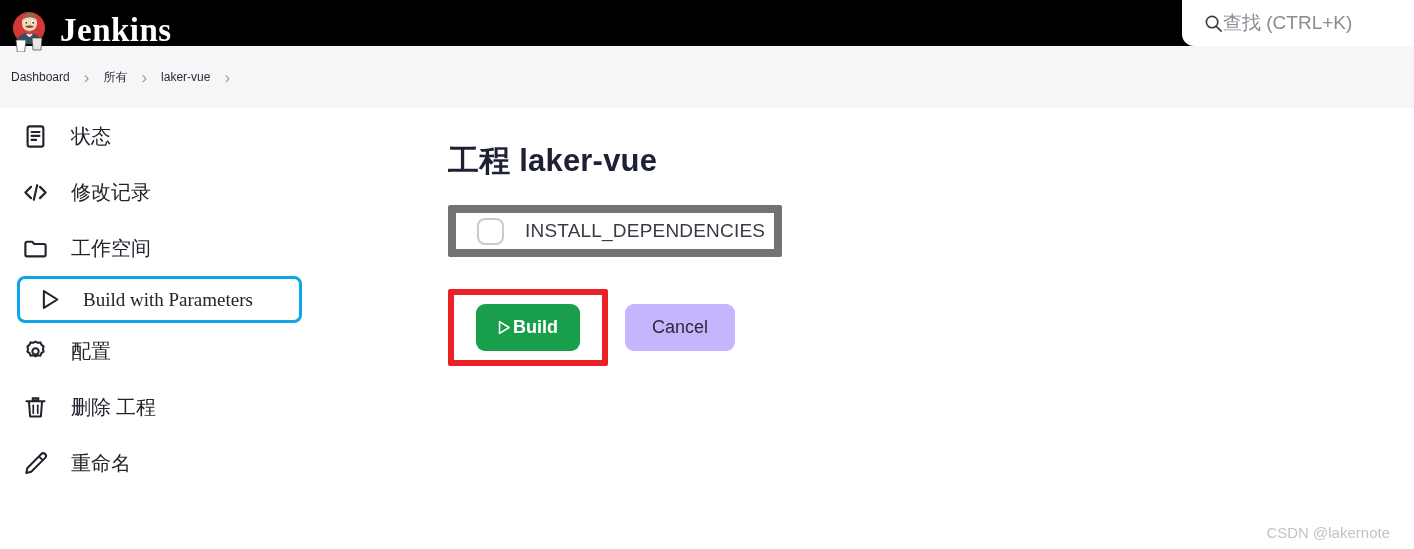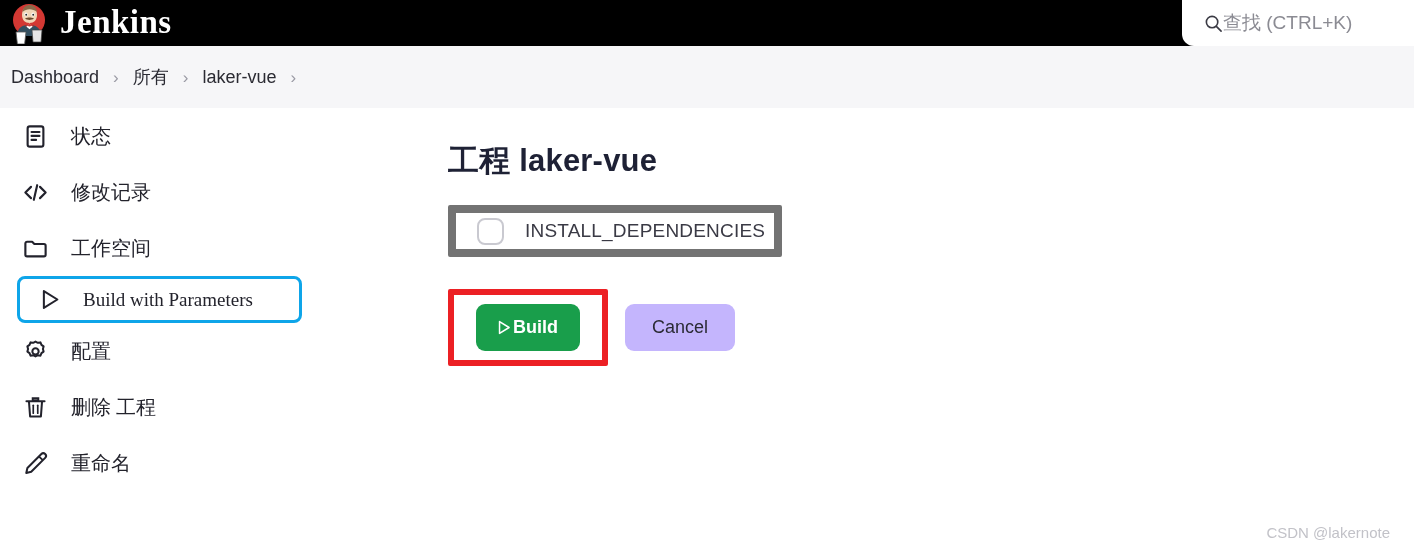--- a/index.html
+++ b/index.html
@@ -20,21 +20,21 @@
     position: absolute;
     top: 0; left: 0;
     width: 1414px;
     height: 46px;
     background: #000000;
     z-index: 5;
   }
   .brand {
     position: absolute;
     left: 8px;
-    top: 0;
+    top: 8px;
     height: 46px;
     display: flex;
     align-items: center;
     gap: 10px;
   }
   .brand-logo {
     width: 42px;
     height: 42px;
     flex: 0 0 42px;
     position: relative;
@@ -85,21 +85,21 @@
     width: 1414px;
     height: 62px;
     background: #f6f6f8;
     display: flex;
     align-items: center;
     padding-left: 11px;
     box-sizing: border-box;
     z-index: 2;
   }
   .crumb {
-    font-size: 18px;
+    font-size: 12px;
     color: #2b2b33;
     white-space: nowrap;
     text-decoration: none;
   }
   .crumb-sep {
     display: inline-block;
     margin: 0 14px;
     color: #9a9aa4;
     font-size: 17px;
     line-height: 1;

